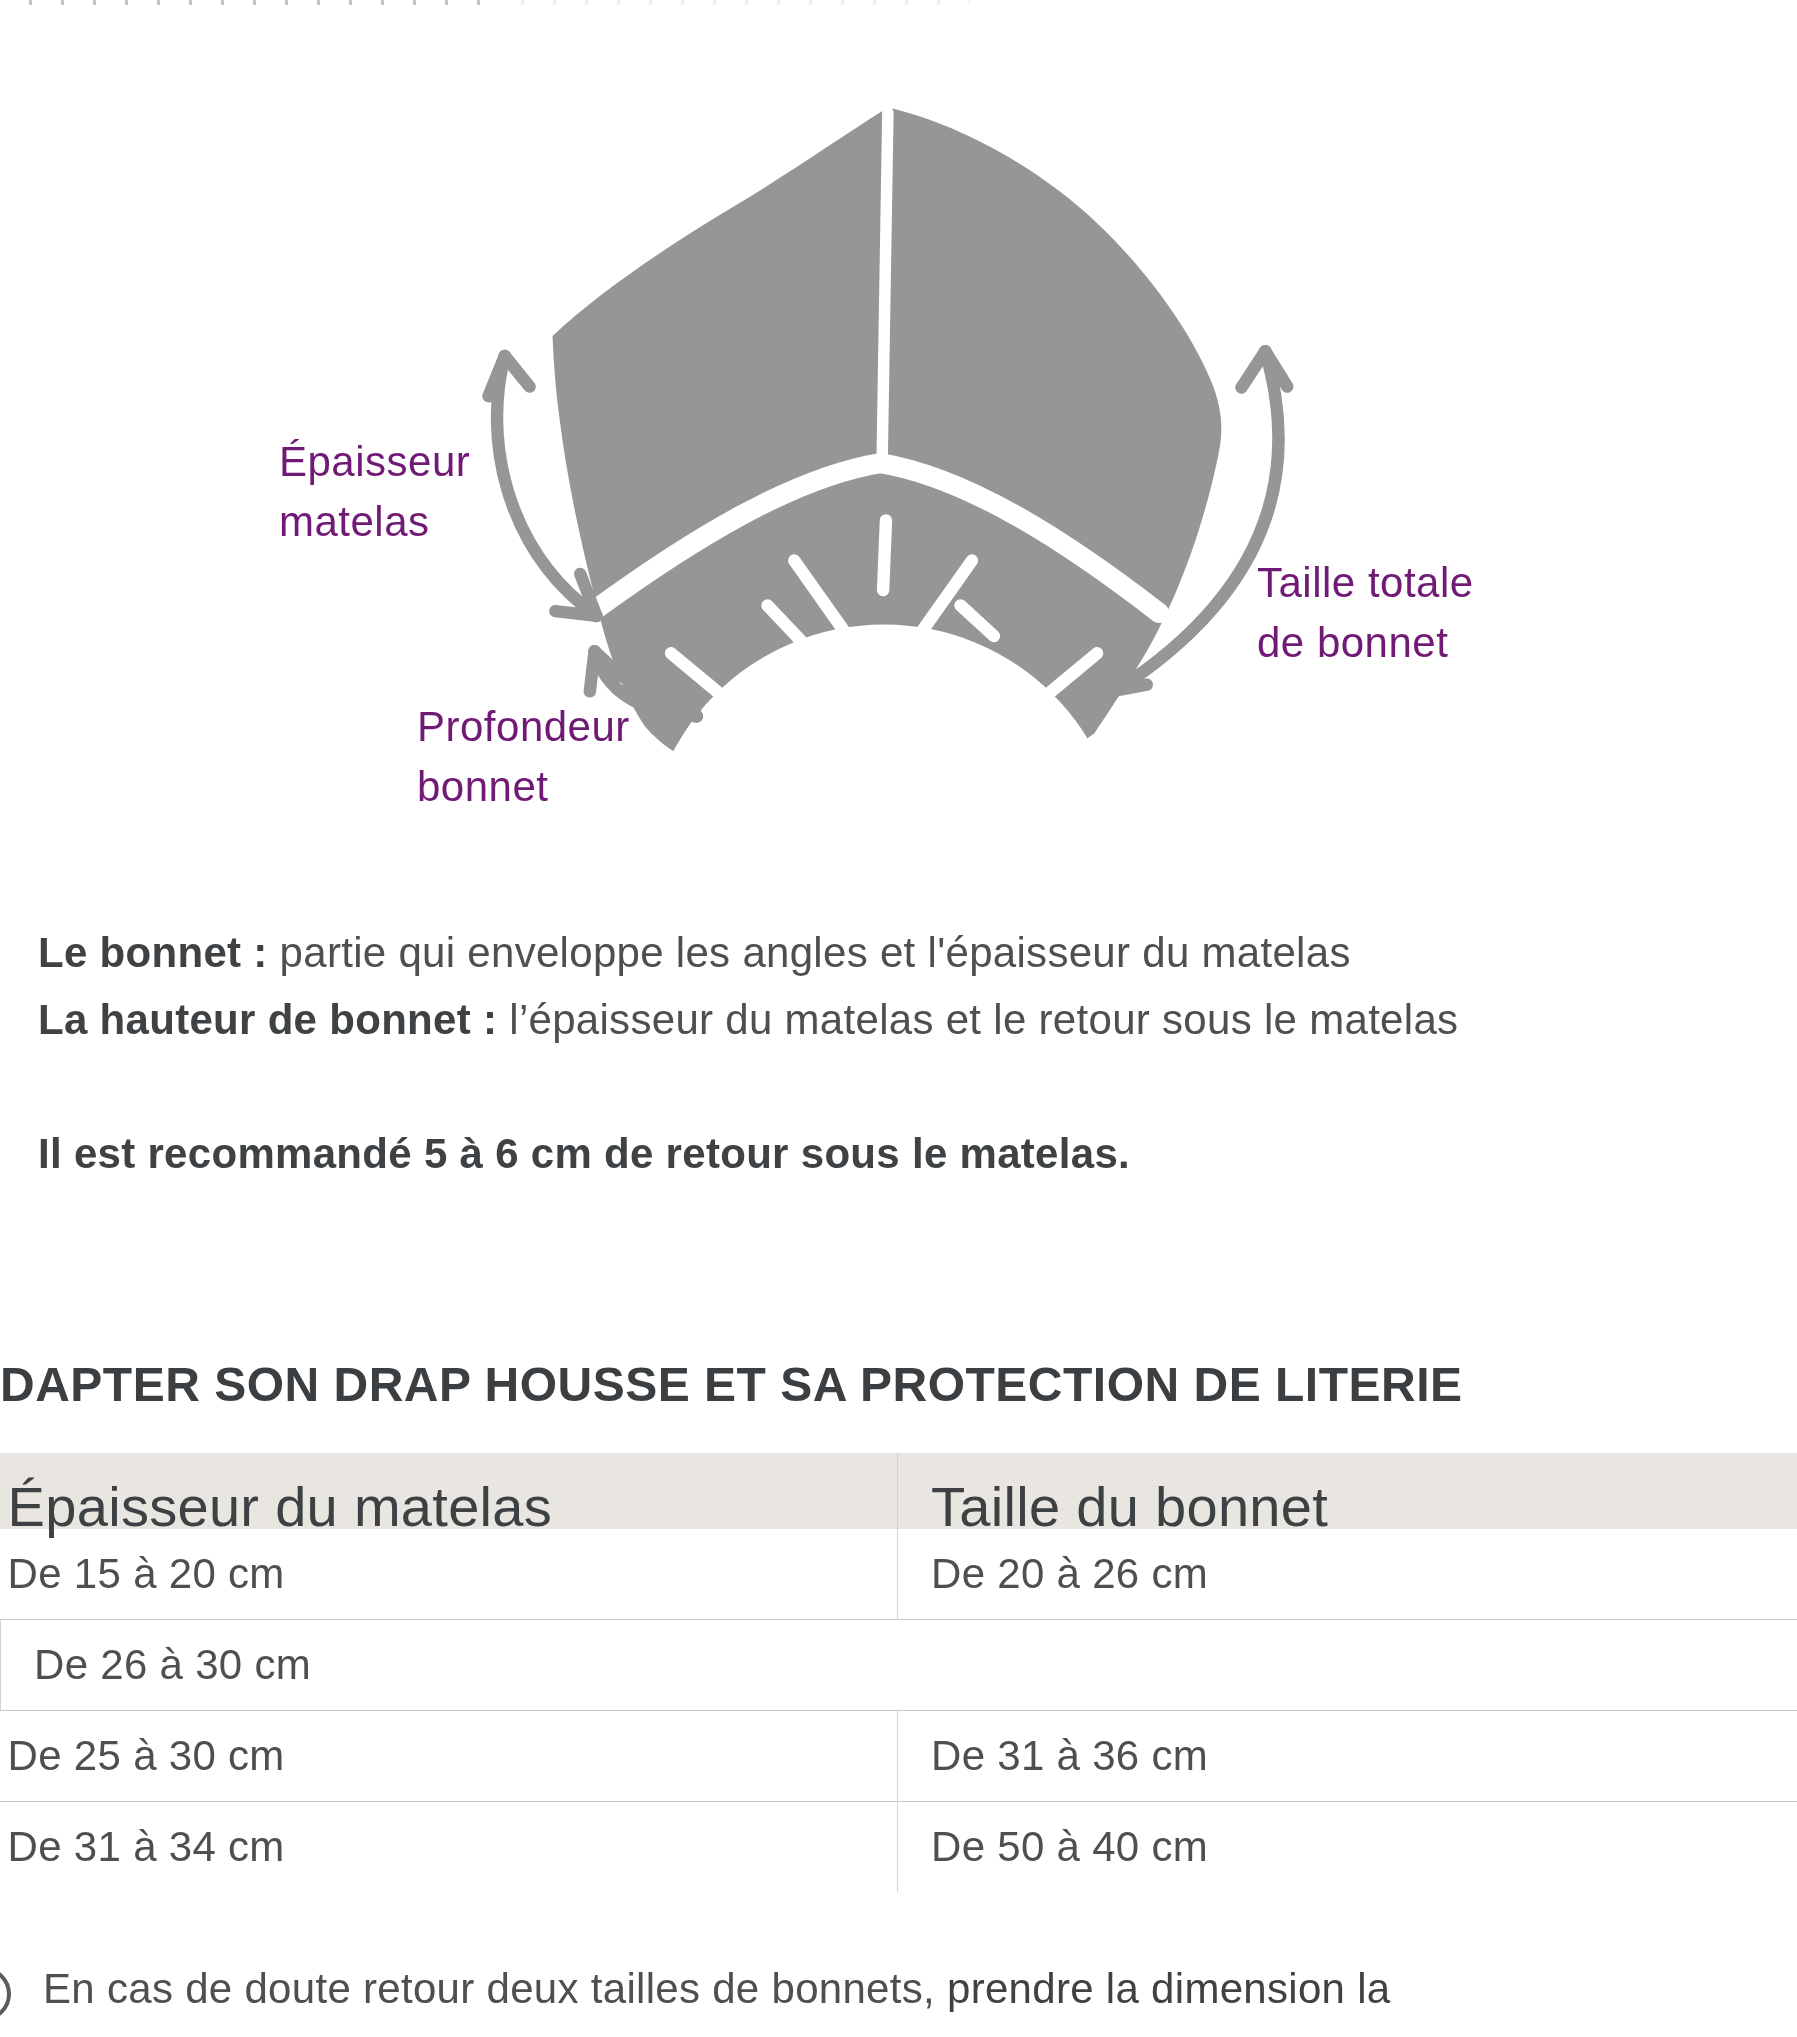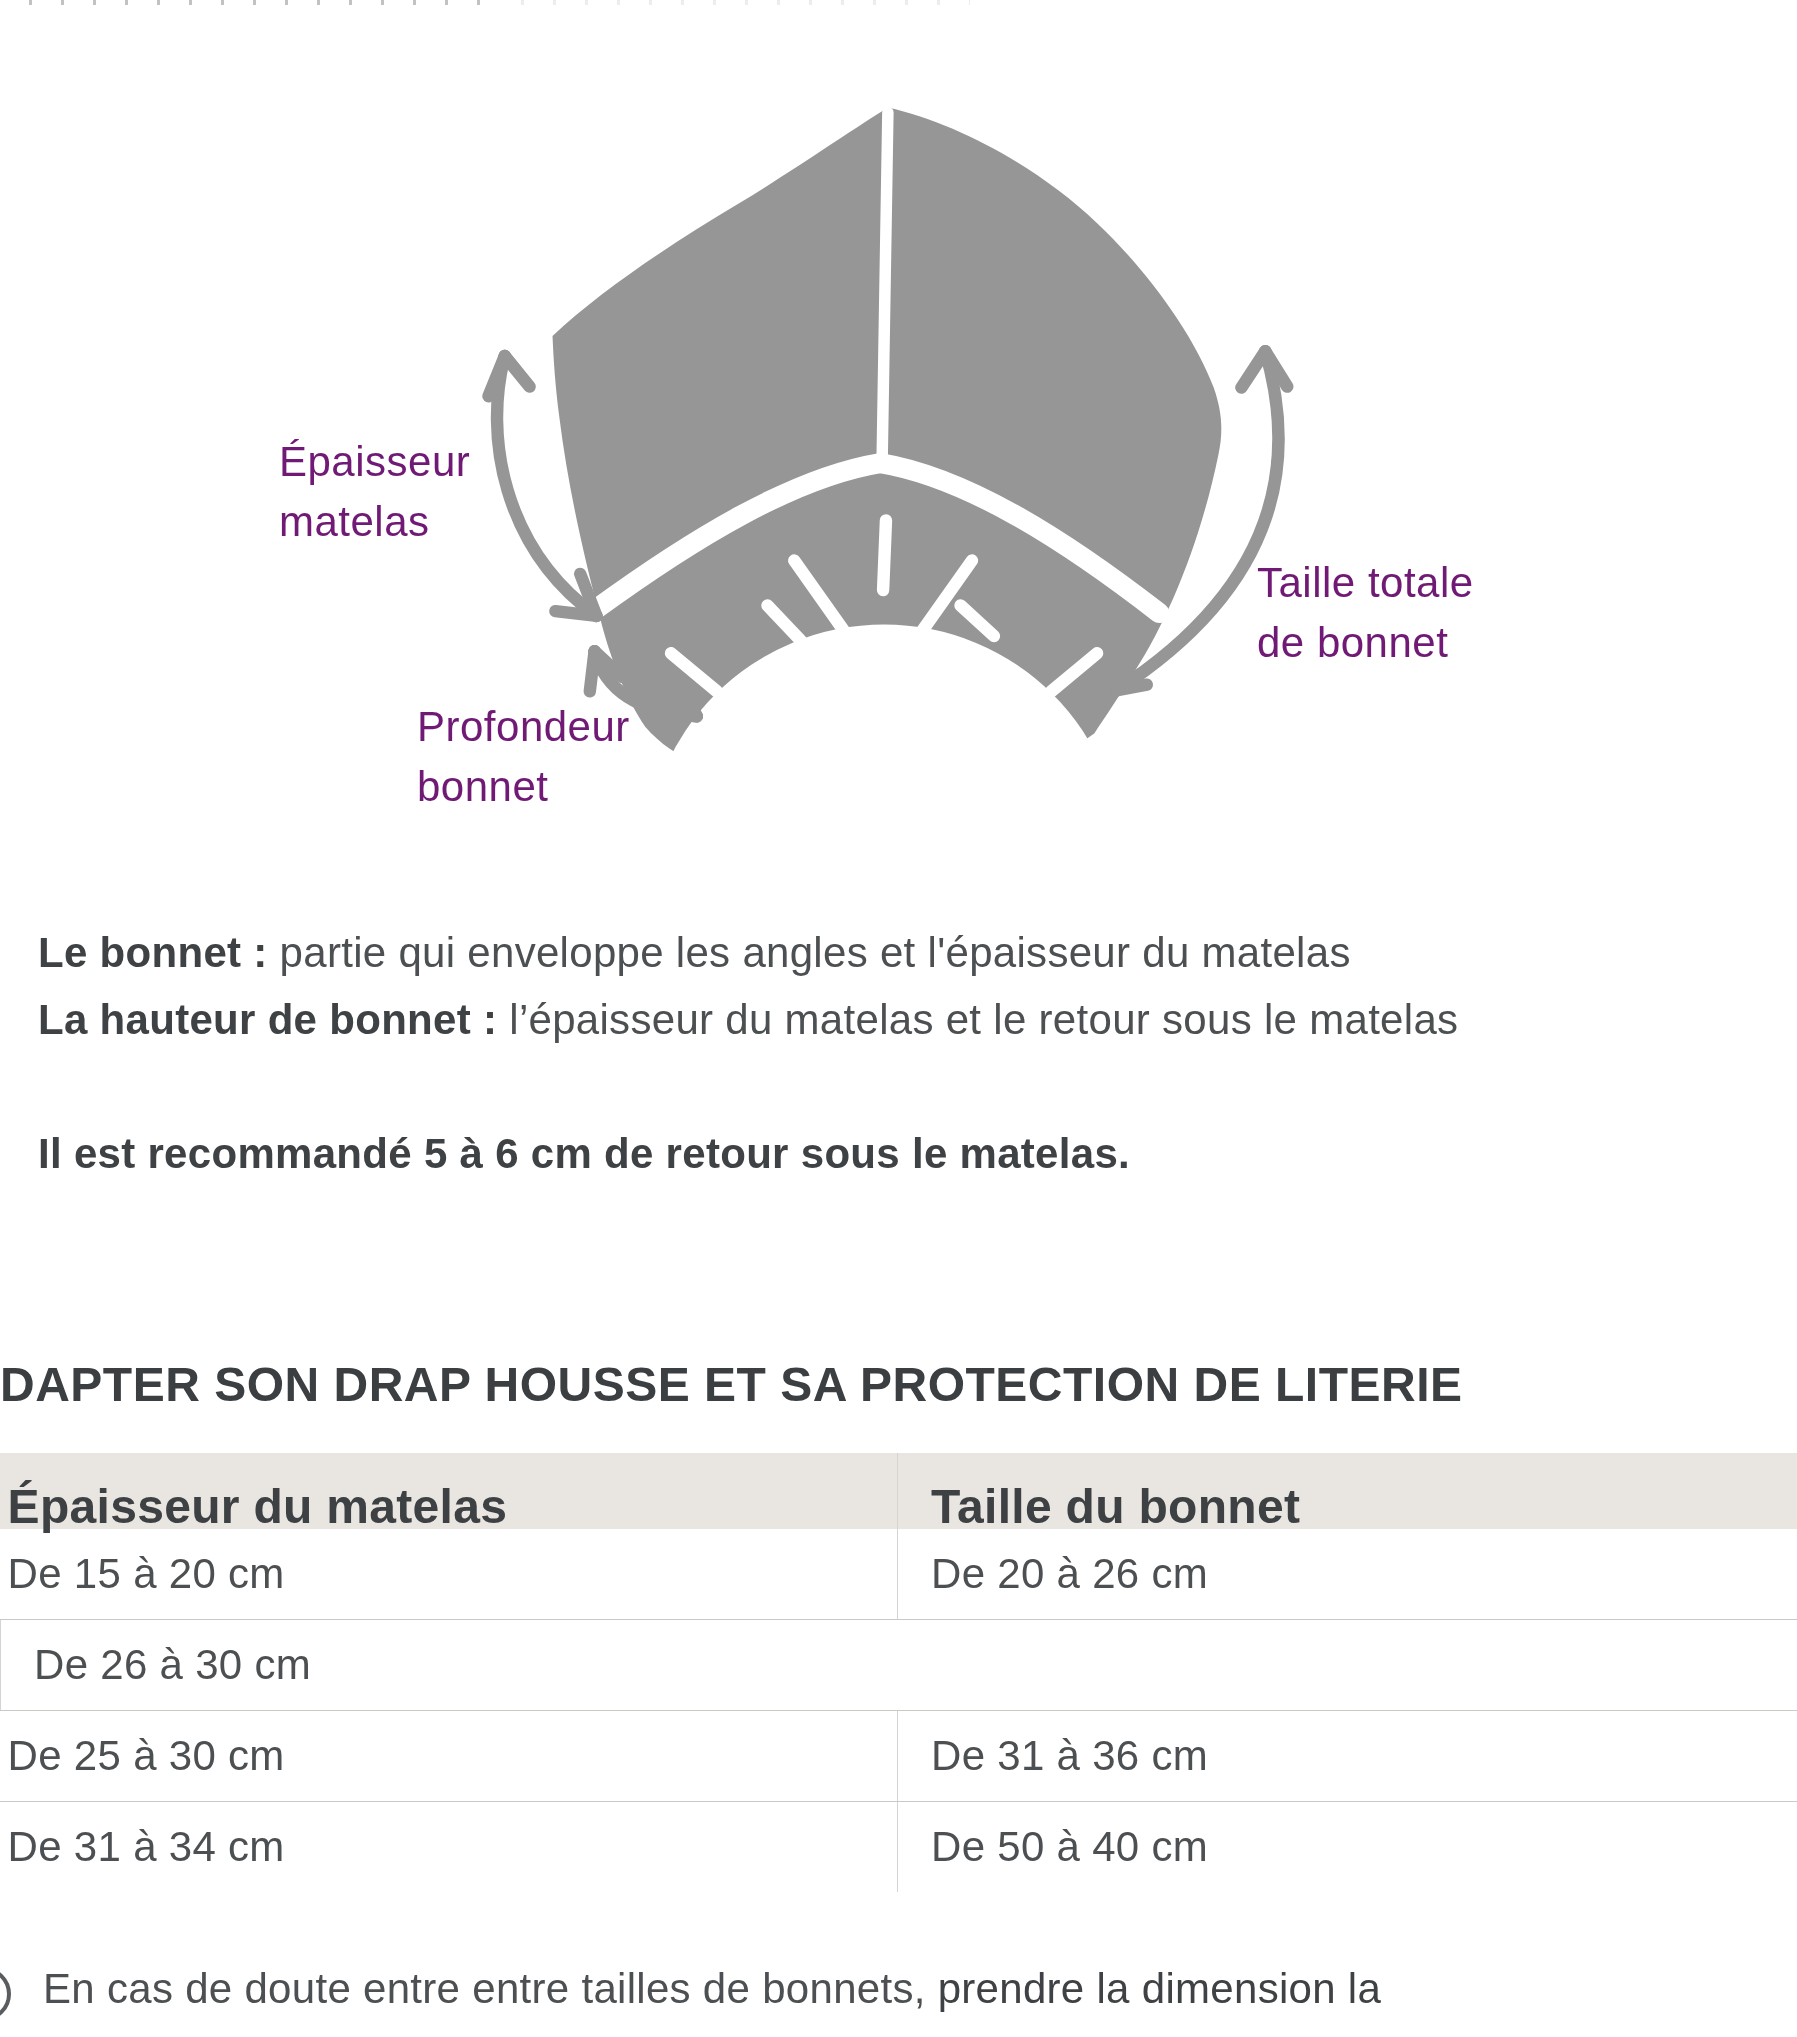--- a/index.html
+++ b/index.html
@@ -33,21 +33,21 @@
     color:#3c3f42;letter-spacing:0.5px;white-space:nowrap;}
 
   
   #size-table{position:absolute;left:0;top:1453px;width:1797px;}
   .t-header{display:flex;height:76px;background:#e9e6e1;}
   .t-row{display:flex;height:90px;background:#fff;}
   .t-row.sep{border-bottom:1.9px solid #ccc9c5;}
   .c-left{width:897px;box-sizing:border-box;padding-left:7.6px;display:flex;align-items:center;}
   .c-right{flex:1;box-sizing:border-box;border-left:1.9px solid #d6d4d0;padding-left:33px;
     display:flex;align-items:center;}
-  .t-header .cell-text{font-size:48px;font-weight:700;color:#3e4143;letter-spacing:0.3px;margin-top:31px;}
+  .t-header .cell-text{font-size:56px;font-weight:400;color:#3e4143;letter-spacing:0.3px;margin-top:31px;}
   .t-row .cell-text{font-size:42px;color:#4d5052;letter-spacing:0.3px;}
 
   
   #note{position:absolute;left:43px;top:1965px;font-size:42px;color:#4d5052;
     letter-spacing:0.3px;white-space:nowrap;}
   #note b{color:#3f4244;font-weight:400;}
   #note-icon{position:absolute;left:-43px;top:1967px;width:54px;height:54px;border-radius:50%;
     border:4.8px solid #5a5d5f;box-sizing:border-box;}
 </style>
 </head>
@@ -170,16 +170,16 @@
       <div class="c-left">
         <span class="cell-text">De 31 à 34 cm</span>
         </div>
       <div class="c-right">
         <span class="cell-text">De 50 à 40 cm</span>
         </div>
     </div>
   </div>
 
   <div id="note-icon"></div>
-  <div id="note"><span>En cas de doute entre entre tailles de bonnets, </span><b>prendre la dimension la</b></div>
+  <div id="note"><span>En cas de doute retour deux tailles de bonnets, </span><b>prendre la dimension la</b></div>
 
 </div>
 
 
 </body></html>

